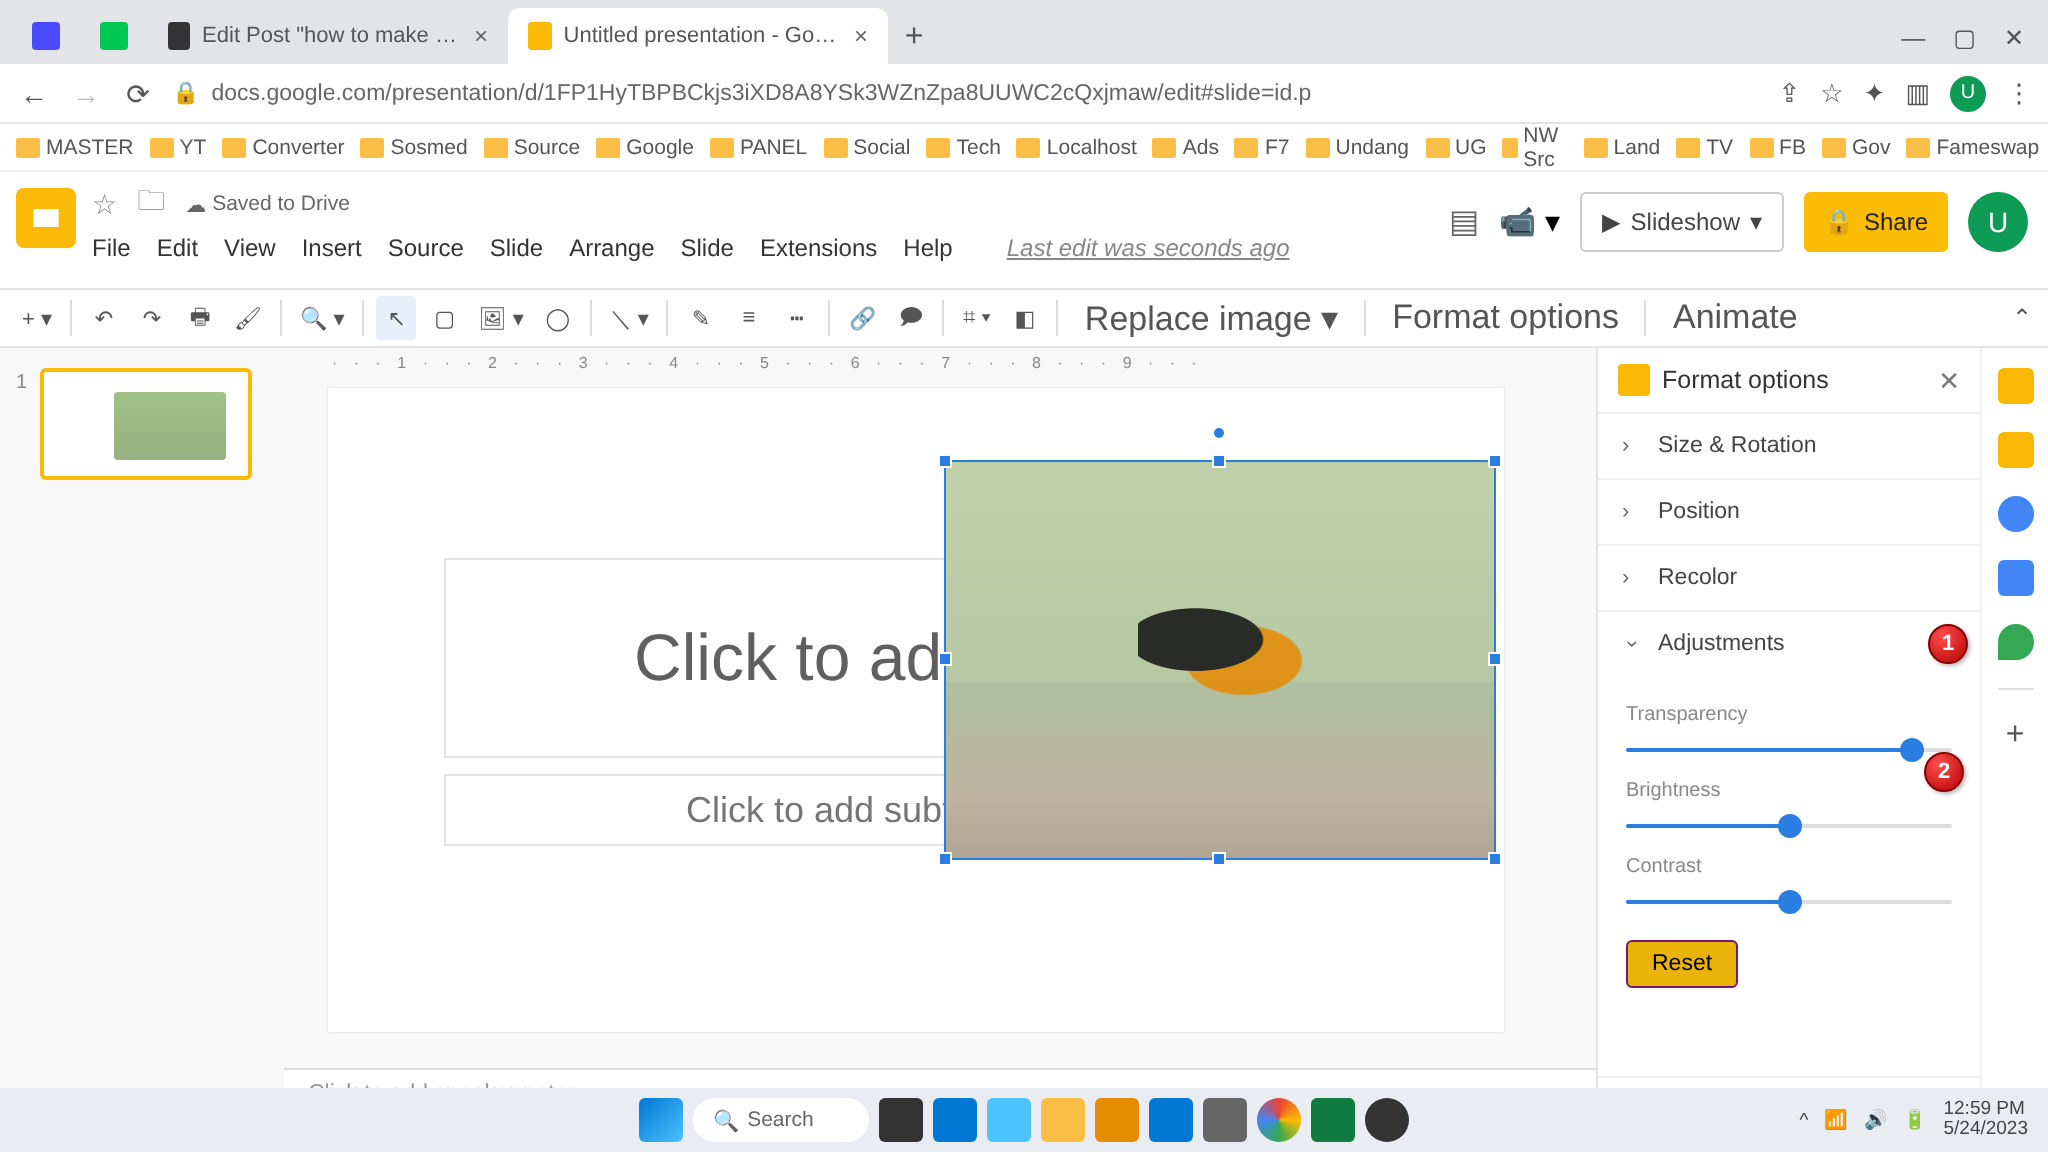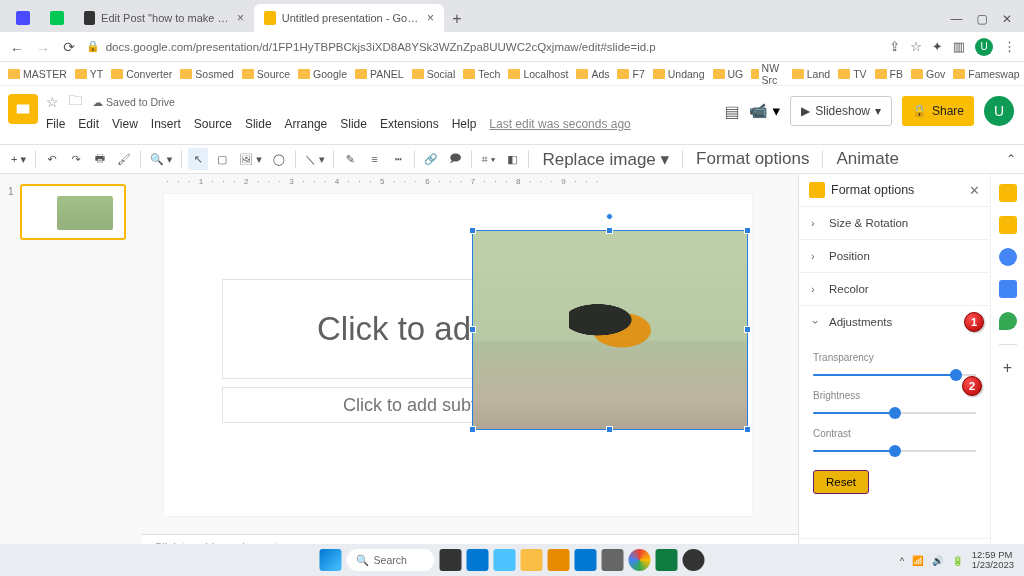--- a/index.html
+++ b/index.html
@@ -171,21 +171,21 @@
         <span>File</span>
         <span>Edit</span>
         <span>View</span>
         <span>Insert</span>
         <span>Source</span>
         <span>Slide</span>
         <span>Arrange</span>
         <span>Slide</span>
         <span>Extensions</span>
         <span>Help</span>
-        <span class="edit-info" style="margin-left: 0;">Last edit was seconds ago</span>
+        <span class="edit-info" style="margin-left: 14px; font-style: italic;">Last edit was seconds ago</span>
       </div>
   </div>
   <div class="header-right">
     <span style="font-size:16px;color:#666">▤</span>
     <span style="font-size:15px">📹 ▾</span>
     <div class="hdr-btn">
         <span>▶</span>
         <span>Slideshow</span>
         <span>▾</span>
       </div>
@@ -350,16 +350,16 @@
     <span class="tb-ico" style="background:#107c41"></span>
     <span class="tb-ico" style="background:#333;border-radius:50%"></span>
   </div>
   <div class="tb-right">
     <span>^</span>
     <span>📶</span>
     <span>🔊</span>
     <span>🔋</span>
     <div class="tb-time">
         <div>12:59 PM</div>
-        <div>1/23/2023</div>
+        <div>5/24/2023</div>
       </div>
   </div>
 </div>
 
 </body></html>

